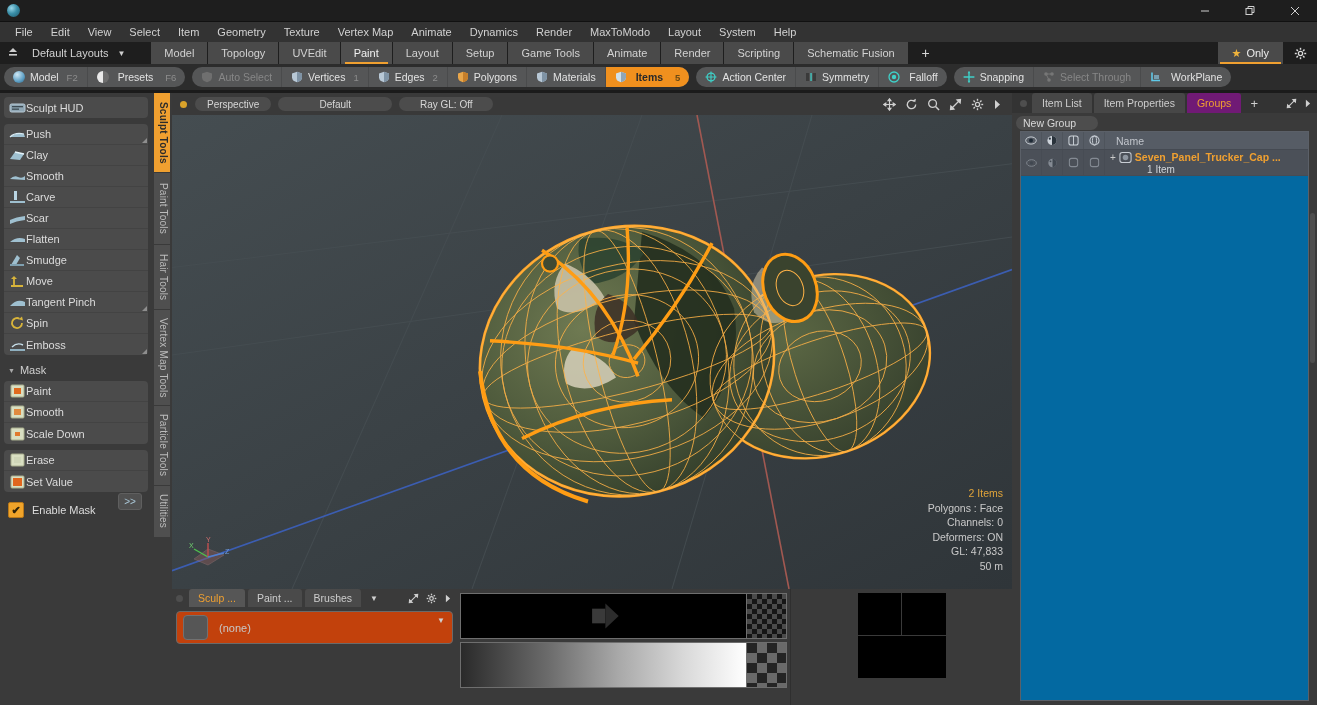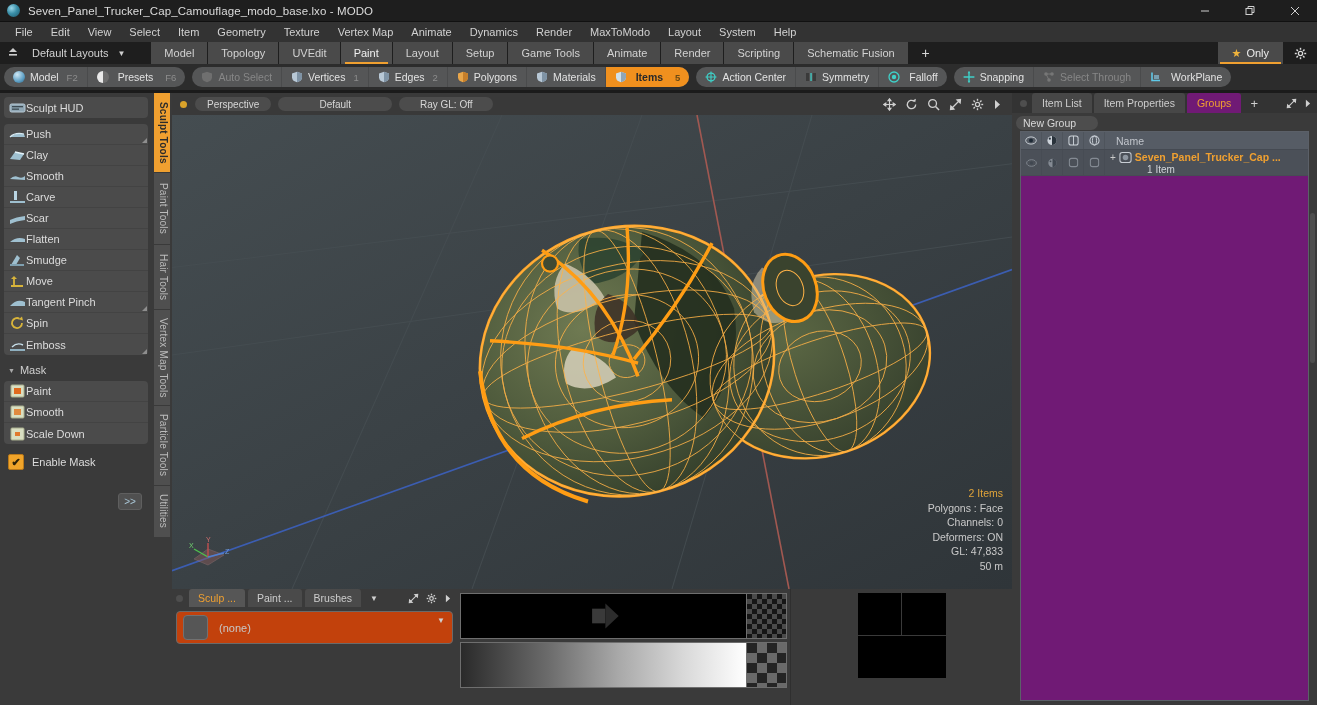--- a/index.html
+++ b/index.html
@@ -151,39 +151,38 @@
   .rightpanel { position:absolute; right:0; top:0; width:305px; bottom:0; background:#3a3a3a; }
   .rp-tabs { height:20px; display:flex; align-items:stretch; padding-left:3px; background:#333; }
   .rp-dot{width:7px;height:7px;border-radius:50%;background:#4e4e4e;align-self:center;margin:0 5px;}
   .rp-tab { padding:0 10px; display:flex; align-items:center; font-size:10.5px; color:#cdcdcd;
             background:#474747; border-radius:3px 3px 0 0; margin-right:2px; }
   .rp-tab.sel{ background:#701a75; color:#f0a030; }
   .rp-plus{ width:22px; display:flex;align-items:center;justify-content:center;color:#d0d0d0;font-size:13px;}
   .rp-icons{margin-left:auto;display:flex;align-items:center;gap:7px;padding-right:5px;color:#cfcfcf;}
   .newgroup { margin:3px 4px 2px 4px; height:14px; width:82px; background:#4d4d4d; border-radius:7px;
               font-size:10.5px; color:#d8d8d8; display:flex; align-items:center; padding-left:7px; }
-  .tree { position:absolute; left:8px; right:8px; top:38px; bottom:4px; background:#701a75; border:1px solid #5b6068; }
+  .tree { position:absolute; left:8px; right:8px; top:38px; bottom:4px; background:#0369a1; border:1px solid #5b6068; }
   .th { height:18px; display:flex; align-items:center; background:#565c65; border-bottom:1px solid #454a52; }
   .thc { width:21px; display:flex;align-items:center;justify-content:center; border-right:1px solid #4e545c; height:100%; }
   .thname{ padding-left:11px; font-size:10.5px; color:#c2c6cc; }
   .trw { height:26px; display:flex; align-items:stretch; background:#4b5058; border-bottom:1px solid #474c54; }
   .trc { width:21px; display:flex;align-items:center;justify-content:center; border-right:1px solid #474c54; }
   .titem { flex:1; padding-left:5px; display:flex; flex-direction:column; justify-content:center; }
   .titem .ln1{display:flex;align-items:center;gap:3px;}
   .titem .nm{color:#f0a030;font-size:10.5px;font-weight:bold;}
   .titem .ct{color:#d2d6da;font-size:10px;text-align:center;padding-right:96px;}
   .plus-small{color:#cbcbcb;font-size:10px;}
   .rp-scroll{position:absolute;right:2px;top:120px;width:5px;height:150px;background:#4e4e4e;border-radius:3px;}
 </style>
 </head>
 <body>
 
 <div class="titlebar">
   <div class="tb-icon"></div>
-  <div class="tb-title">Seven_Panel_Trucker_Cap_Camouflage_modo_base.lxo - MODO</div>
   <div class="tb-ctrls">
     <div class="tb-btn">
       <svg width="12" height="12" viewBox="0 0 12 12">
           <line x1="2" y1="6" x2="10" y2="6" stroke="#cfcfcf" stroke-width="1"></line>
         </svg>
     </div>
     <div class="tb-btn">
       <svg width="12" height="12" viewBox="0 0 12 12">
           <rect x="2" y="3.5" width="6" height="6" fill="none" stroke="#cfcfcf" stroke-width="1"></rect>
           <polyline points="4,3.5 4,1.5 10,1.5 10,7.5 8,7.5" fill="none" stroke="#cfcfcf" stroke-width="1"></polyline>
@@ -491,20 +490,36 @@
       </div>
       <div class="trow">
         <svg class="ti" viewBox="0 0 17 14">
             <rect x="2" y="1" width="13" height="12" rx="1" fill="#d9dfc2" stroke="#a8ae8e"></rect>
             <rect x="6" y="5" width="5" height="4" fill="#e07a2e"></rect>
           </svg>
         <span>Scale Down</span>
       </div>
     </div>
 
+    <div class="tbox">
+      <div class="trow">
+        <svg class="ti" viewBox="0 0 17 14">
+            <rect x="2" y="1" width="13" height="12" rx="1" fill="#d9dfc2" stroke="#a8ae8e"></rect>
+            <rect x="5" y="4" width="7" height="6" fill="#cfd6b8"></rect>
+          </svg>
+        <span>Erase</span>
+      </div>
+      <div class="trow">
+        <svg class="ti" viewBox="0 0 17 14">
+            <rect x="2" y="1" width="13" height="12" rx="1" fill="#d9dfc2" stroke="#a8ae8e"></rect>
+            <rect x="4" y="3" width="9" height="8" fill="#e0661e"></rect>
+          </svg>
+        <span>Set Value</span>
+      </div>
+    </div>
 
     <div class="enablerow">
       <span class="chk">✔</span>
       <span>Enable Mask</span>
     </div>
 
     <div class="ffwd">&gt;&gt;</div>
   </div>
 
   <div class="vtabs">

